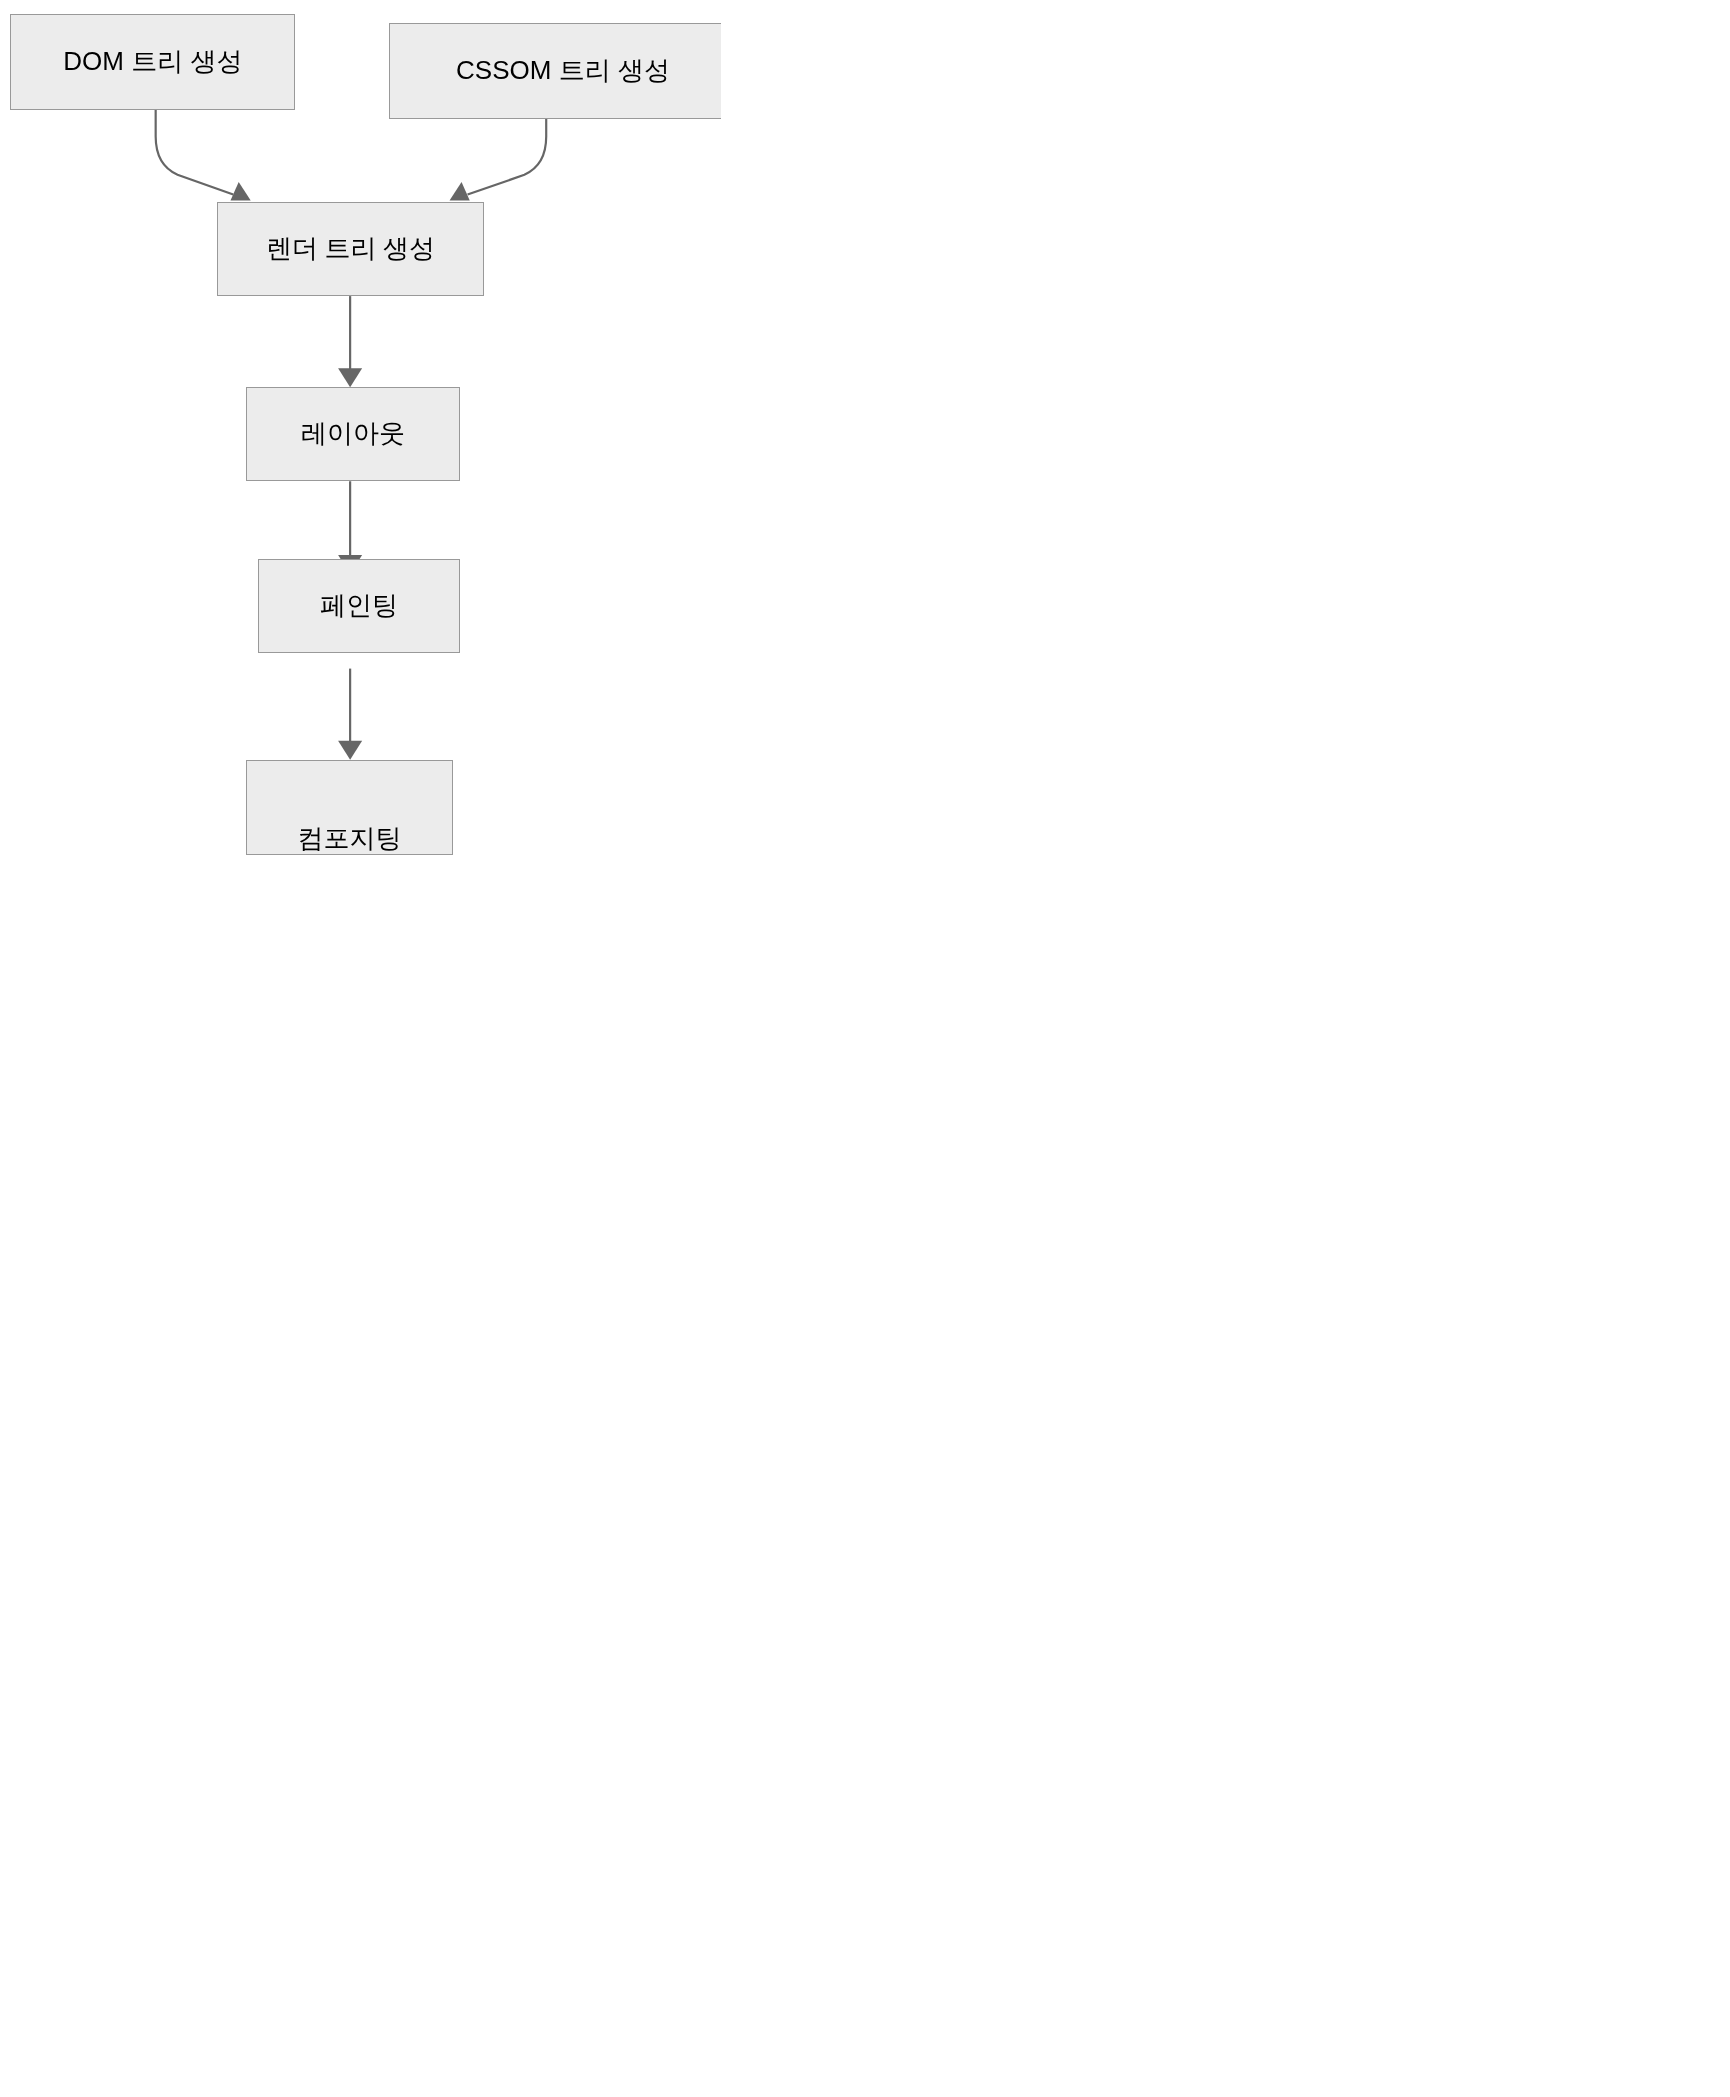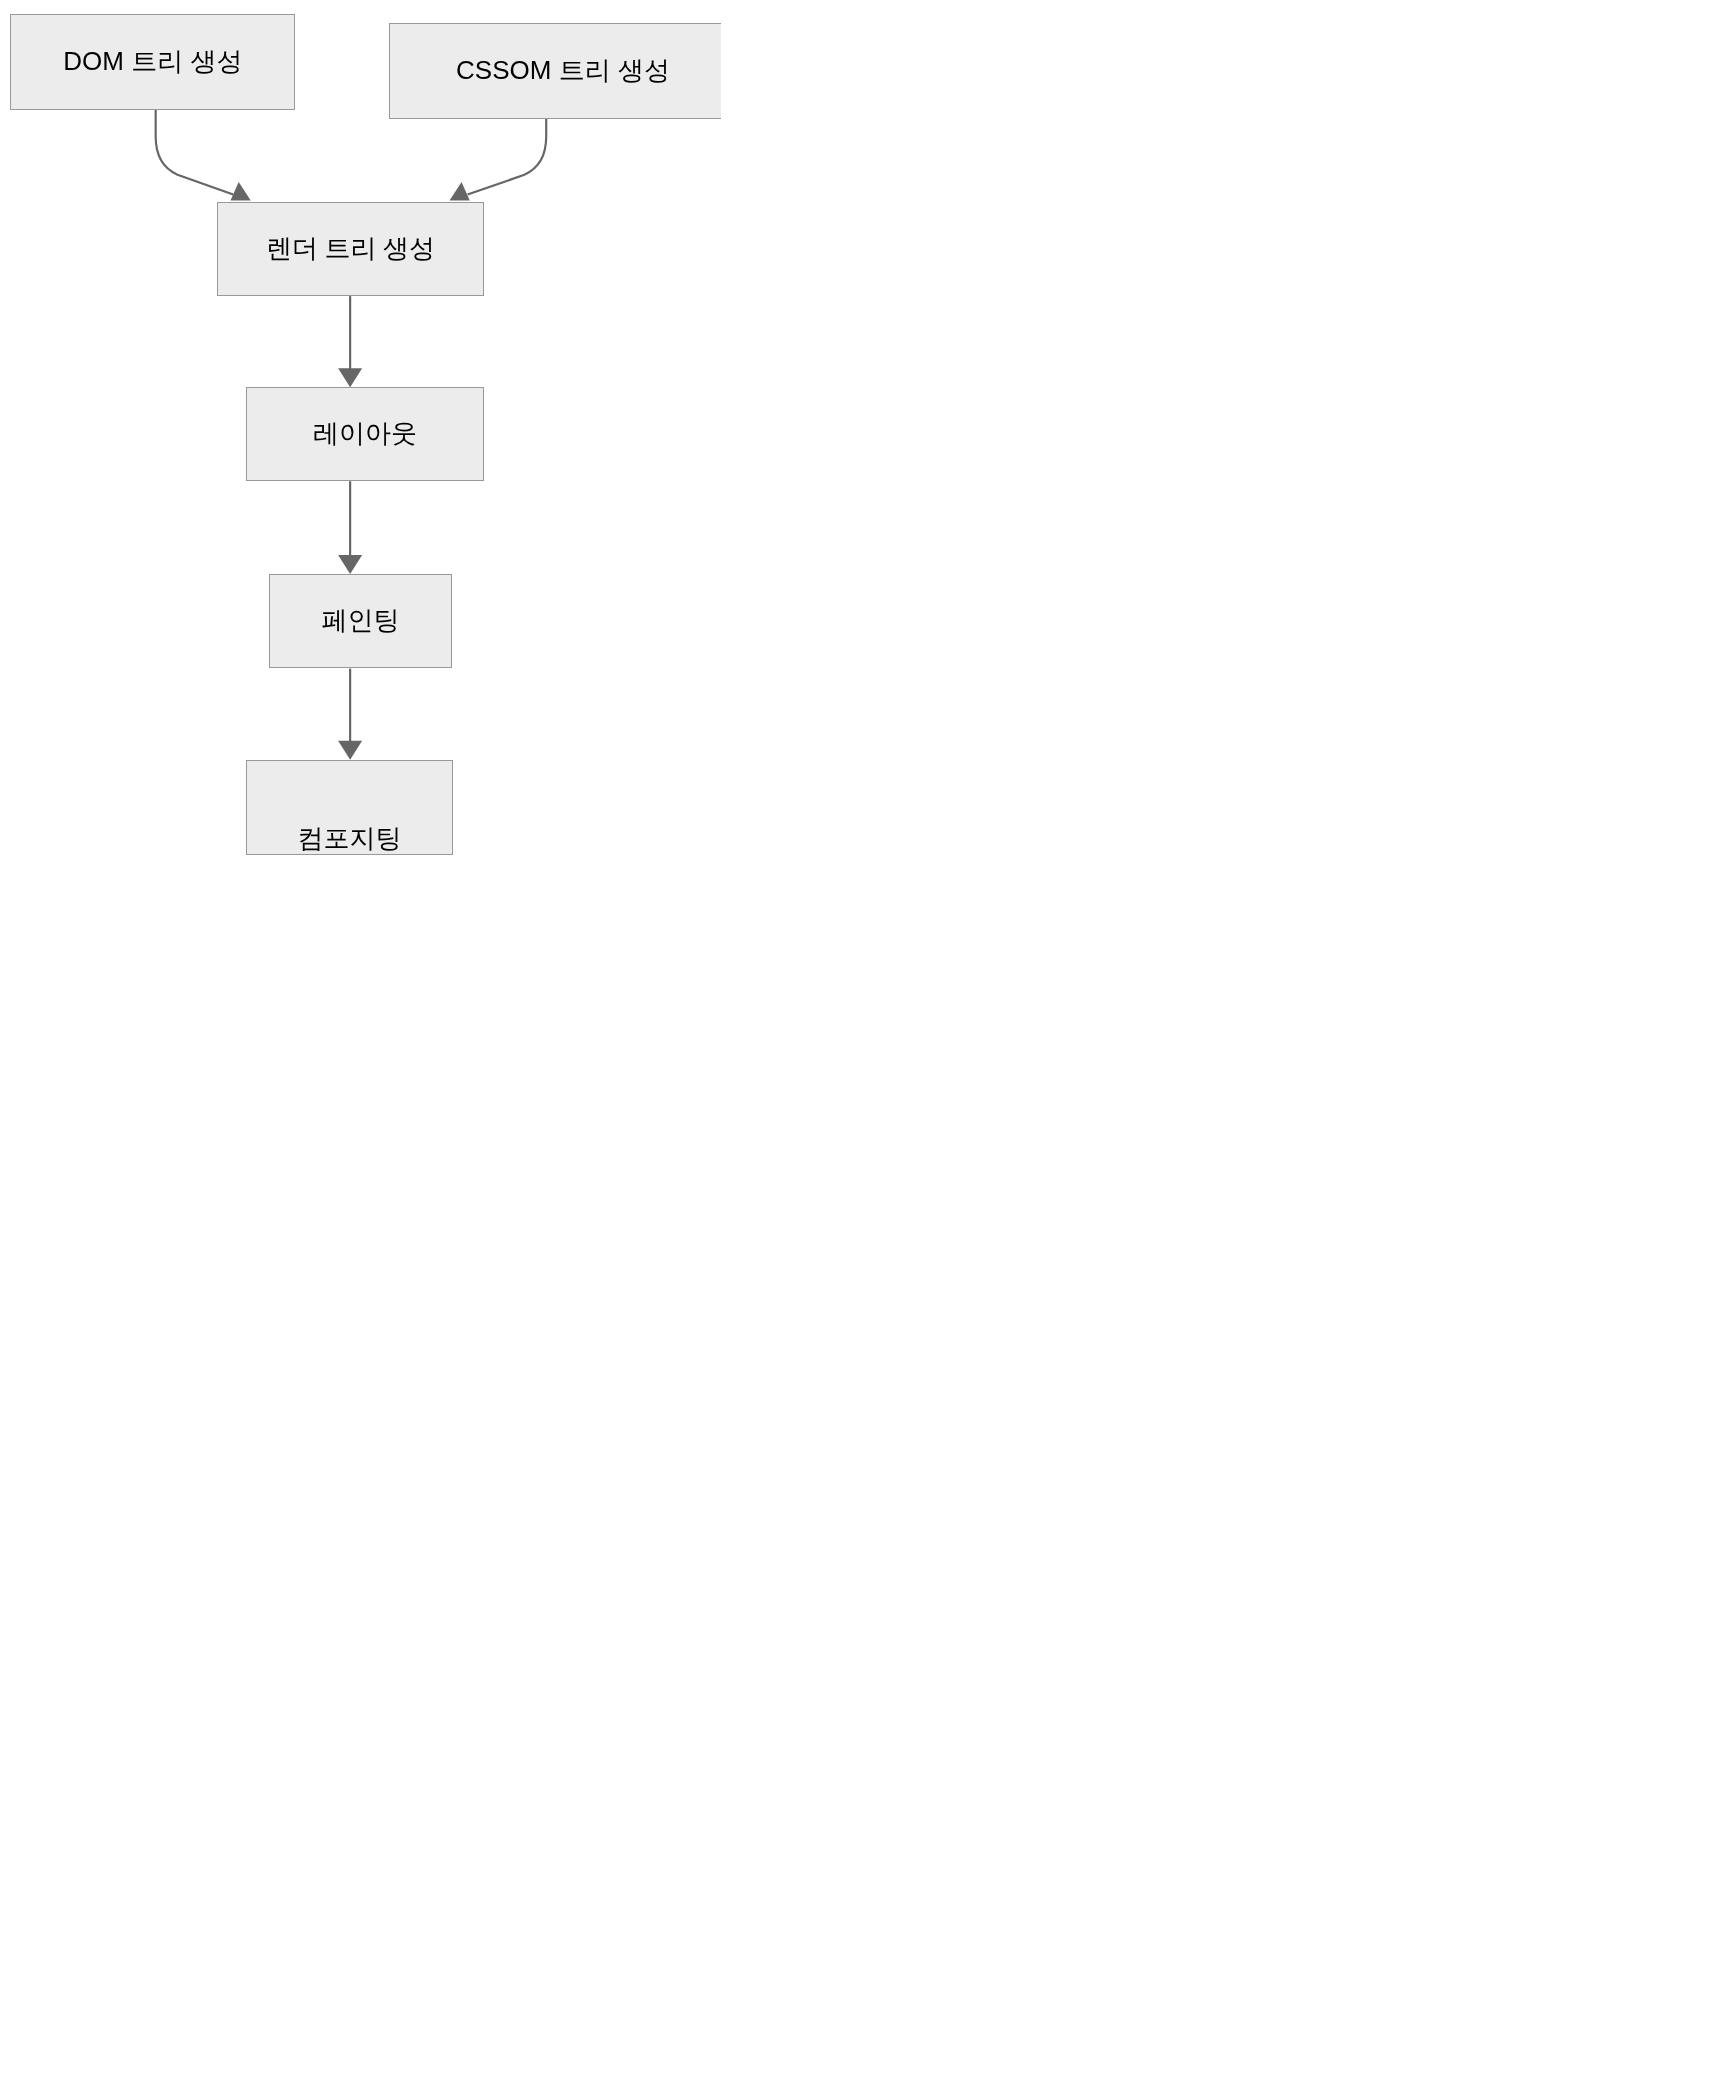--- a/index.html
+++ b/index.html
@@ -38,22 +38,22 @@
     line-height: 1.15;
     font-weight: 400;
     color: #000000;
     letter-spacing: 0;
     white-space: nowrap;
   }
   
   #node-dom       { left: 10.4px;  top: 13.7px;   width: 285px; height: 96px; text-align: center; }
   #node-cssom     { left: 389px; top: 23px;   width: 348px; height: 96px; }
   #node-render    { left: 217px; top: 202px;  width: 267px; height: 94px; font-family: Liberation Serif, serif; }
-  #node-layout    { left: 246px; top: 387px;  width: 238px; height: 94px; }
-  #node-paint     { left: 258px; top: 574px; width: 183px; height: 94px; margin-left: 11px; }
+  #node-layout    { left: 246px; top: 387px;  width: 214px; height: 94px; }
+  #node-paint     { left: 258px; top: 559px; width: 202px; height: 94px; }
   #node-composite { left: 246px; top: 760px; width: 207px; height: 95px; align-items: flex-end; }
 
   .edge-path {
     fill: none;
     stroke: #666666;
     stroke-width: 4px;
   }
   .arrowhead {
     fill: #666666;
     stroke: none;

